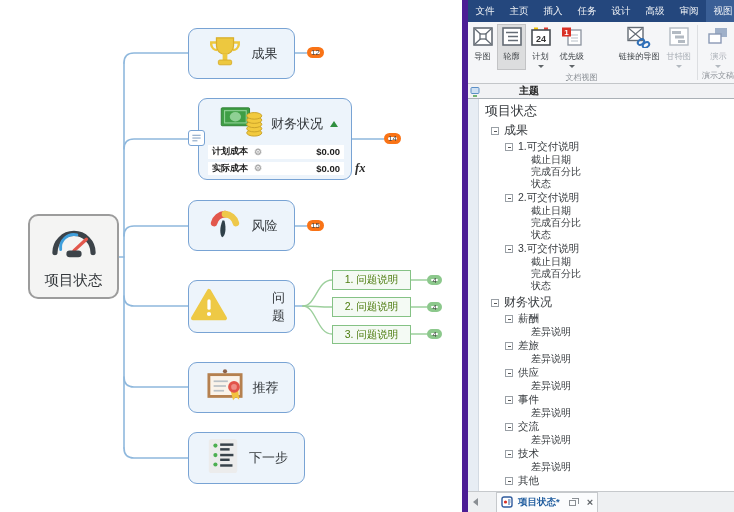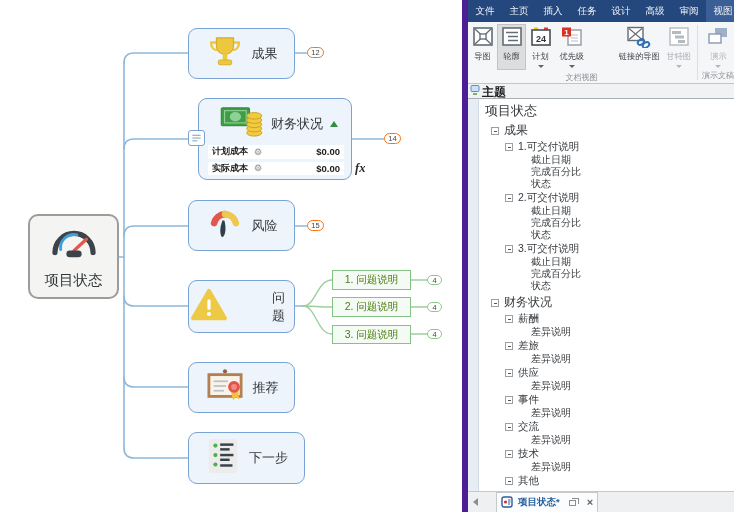--- a/index.html
+++ b/index.html
@@ -23,21 +23,21 @@
   .fin-top { display:flex; align-items:center; gap:7px; margin-left:12px; }
   .tri-up { width:0; height:0; border-left:4.5px solid transparent;
     border-right:4.5px solid transparent; border-bottom:6px solid #2f8f3f; }
   .prop-row { display:flex; align-items:center; background:#fff; height:14px;
     margin-top:1px; padding:0 4px; font-size:9px; font-weight:bold; color:#1c1c1c; }
   .prop-row .gear { color:#a8a8a8; font-size:9px; margin:0 4px 0 6px; }
   .prop-row .val { margin-left:auto; font-size:9.5px; }
   .subtopic { position:absolute; display:flex; align-items:center; justify-content:center;
     background:#f4faf4; border:1.2px solid #85c285; border-radius:0; color:#4d7c0f; }
   .subtopic .t-label { font-size:10.5px; }
-  .badge { position:absolute; background:#fff; border:1px solid #f97316; border-radius:6px;
+  .badge { position:absolute; background:#fff; border:4px solid #f97316; border-radius:6px;
     font-size:7.5px; color:#444; display:flex; align-items:center; justify-content:center; }
   .badge.green { border-color:#8cc88c; }
   .fx-label { position:absolute; font-family:"Liberation Serif", serif; font-style:italic;
     font-weight:bold; font-size:12.5px; color:#2b2b2b; }
   .note-badge { position:absolute; width:17px; height:16px; background:#fff;
     border:1.5px solid #78a3d4; border-radius:3px; display:flex; align-items:center;
     justify-content:center; }
 
   
   .panel { position:absolute; left:462px; top:0; width:272px; height:512px;
@@ -60,21 +60,21 @@
   .rbtn.disabled { color:#a8aeb5; }
   .caret { width:0; height:0; border-left:3px solid transparent;
     border-right:3px solid transparent; border-top:3.5px solid #5f6468; margin-top:1px; }
   .disabled .caret { border-top-color:#b3b9c0; }
   .nocaret { height:4.5px; }
   .grplabel { font-size:8px; color:#8b9096; text-align:center; padding:2px 0 3px;
     white-space:nowrap; }
   .rsep { width:1px; background:#dcdee1; margin:3px 2px; flex:none; }
 
   .outline-header { height:15px; background:#f1f2f4; border-bottom:1px solid #aab0b6;
-    display:flex; align-items:flex-start; font-size:12px; font-weight:bold; color:#222; }
+    display:flex; align-items:center; font-size:10px; font-weight:bold; color:#222;gap:37px; }
   .oh-iconcol { width:14px; display:flex; justify-content:center; flex:none; }
 
   .outline-body { position:relative; height:392px; overflow:hidden; background:#fff; }
   .gutter { position:absolute; left:0; top:0; bottom:0; width:11px; background:#e7edf4;
     border-right:1px solid #d3dae2; }
   .orows { position:absolute; left:11px; top:3px; right:0; }
   .orow { display:flex; align-items:center; color:#35393d; white-space:nowrap; }
   .l0 { font-size:13px; height:18px; padding-left:6px; }
   .l1 { font-size:12px; height:17px; padding-left:12px; margin-top:2px; }
   .l2 { font-size:10.5px; height:14px; padding-left:26px; margin-top:1px; }

